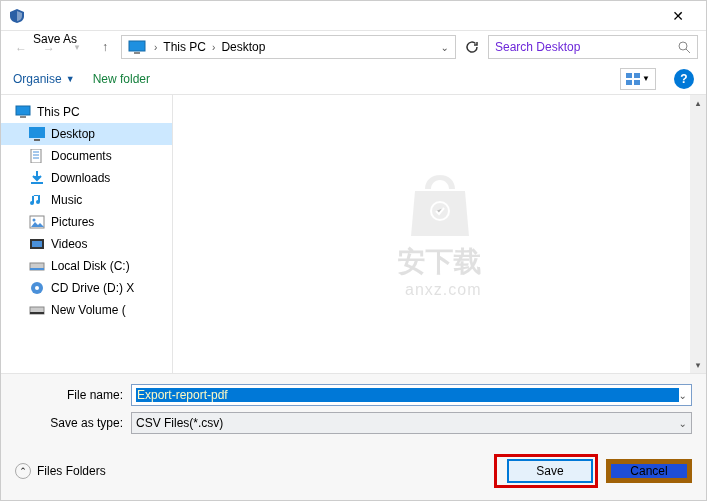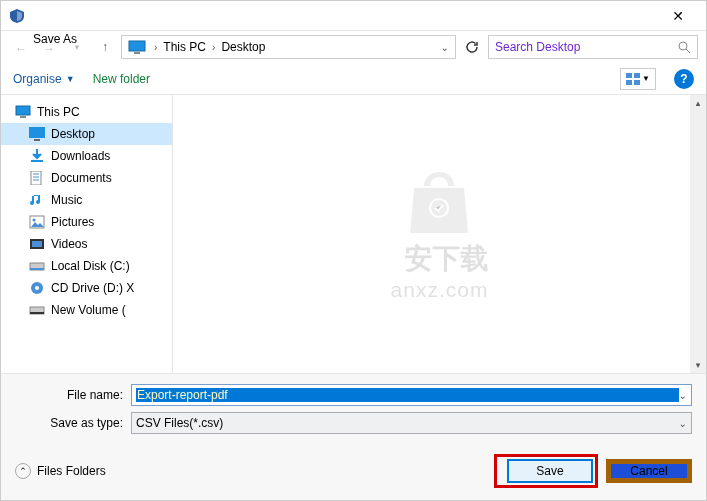--- a/index.html
+++ b/index.html
@@ -36,21 +36,21 @@
 .tree-item.root { padding-left: 14px; }
 .tree-item.selected { background: #cce8ff; }
 .tree-item .ticon { width: 16px; height: 14px; flex-shrink: 0; }
 .content { flex: 1; position: relative; background: #fff; }
 .scrollbar { position: absolute; right: 0; top: 0; bottom: 0; width: 16px; background: #f0f0f0; display: flex; flex-direction: column; }
 .scrollbar .arr { height: 16px; display: flex; align-items: center; justify-content: center; font-size: 9px; color: #555; }
 .scrollbar .track { flex: 1; }
 .watermark { position: absolute; left: 50%; top: 50%; transform: translate(-50%, -50%); opacity: 0.25; text-align: right; }
 .watermark .bag { width: 70px; height: 70px; margin: 0 auto 4px; }
 .watermark .txt1 { font-size: 28px; color: #888; font-weight: bold; }
-.watermark .txt2 { font-size: 21px; color: #888; letter-spacing: 1px; }
+.watermark .txt2 { font-size: 16px; color: #888; letter-spacing: 1px; }
 
 .bottom { border-top: 1px solid #e5e5e5; padding: 10px 14px 6px; background: #f7f7f7; }
 .field-row { display: flex; align-items: center; margin-bottom: 6px; }
 .field-row .lbl { width: 116px; text-align: right; padding-right: 8px; }
 .field-row .inp { flex: 1; height: 22px; border: 1px solid #7a9ecb; background: #fff; display: flex; align-items: center; padding: 0 4px; position: relative; }
 .field-row .inp.combo { border: 1px solid #abadb3; background: #eef0f2; }
 .field-row .inp .val { flex: 1; }
 .field-row .inp .val.selected { background: #0078d7; color: #fef9c3; padding: 0 1px; }
 .field-row .inp .dd { font-size: 10px; color: #555; }
 
@@ -148,35 +148,35 @@
           <svg viewBox="0 0 16 14">
             <rect x="0" y="0" width="16" height="11" fill="#1e90e0"></rect>
             <rect x="5" y="12" width="6" height="2" fill="#666"></rect>
           </svg>
         </span>
       <span>Desktop</span>
     </div>
     <div class="tree-item">
       <span class="ticon">
           <svg viewBox="0 0 16 14">
-            <path fill="#1e90e0" d="M8 0v8M4 5l4 4 4-4M2 12h12" stroke="#1e90e0" stroke-width="2"></path>
-          </svg>
-        </span>
-      <span>Downloads</span>
-    </div>
-    <div class="tree-item">
-      <span class="ticon">
-          <svg viewBox="0 0 16 14">
             <rect x="2" y="0" width="10" height="14" fill="#fff" stroke="#888"></rect>
             <line x1="4" y1="3" x2="10" y2="3" stroke="#4a90d9"></line>
             <line x1="4" y1="6" x2="10" y2="6" stroke="#4a90d9"></line>
             <line x1="4" y1="9" x2="10" y2="9" stroke="#4a90d9"></line>
           </svg>
         </span>
       <span>Documents</span>
+    </div>
+    <div class="tree-item">
+      <span class="ticon">
+          <svg viewBox="0 0 16 14">
+            <path fill="#1e90e0" d="M8 0v8M4 5l4 4 4-4M2 12h12" stroke="#1e90e0" stroke-width="2"></path>
+          </svg>
+        </span>
+      <span>Downloads</span>
     </div>
     <div class="tree-item">
       <span class="ticon">
           <svg viewBox="0 0 16 14">
             <path fill="#1e90e0" d="M5 2v8a2 2 0 11-2-2V3l8-1v7a2 2 0 11-2-2V2z"></path>
           </svg>
         </span>
       <span>Music</span>
     </div>
     <div class="tree-item">

